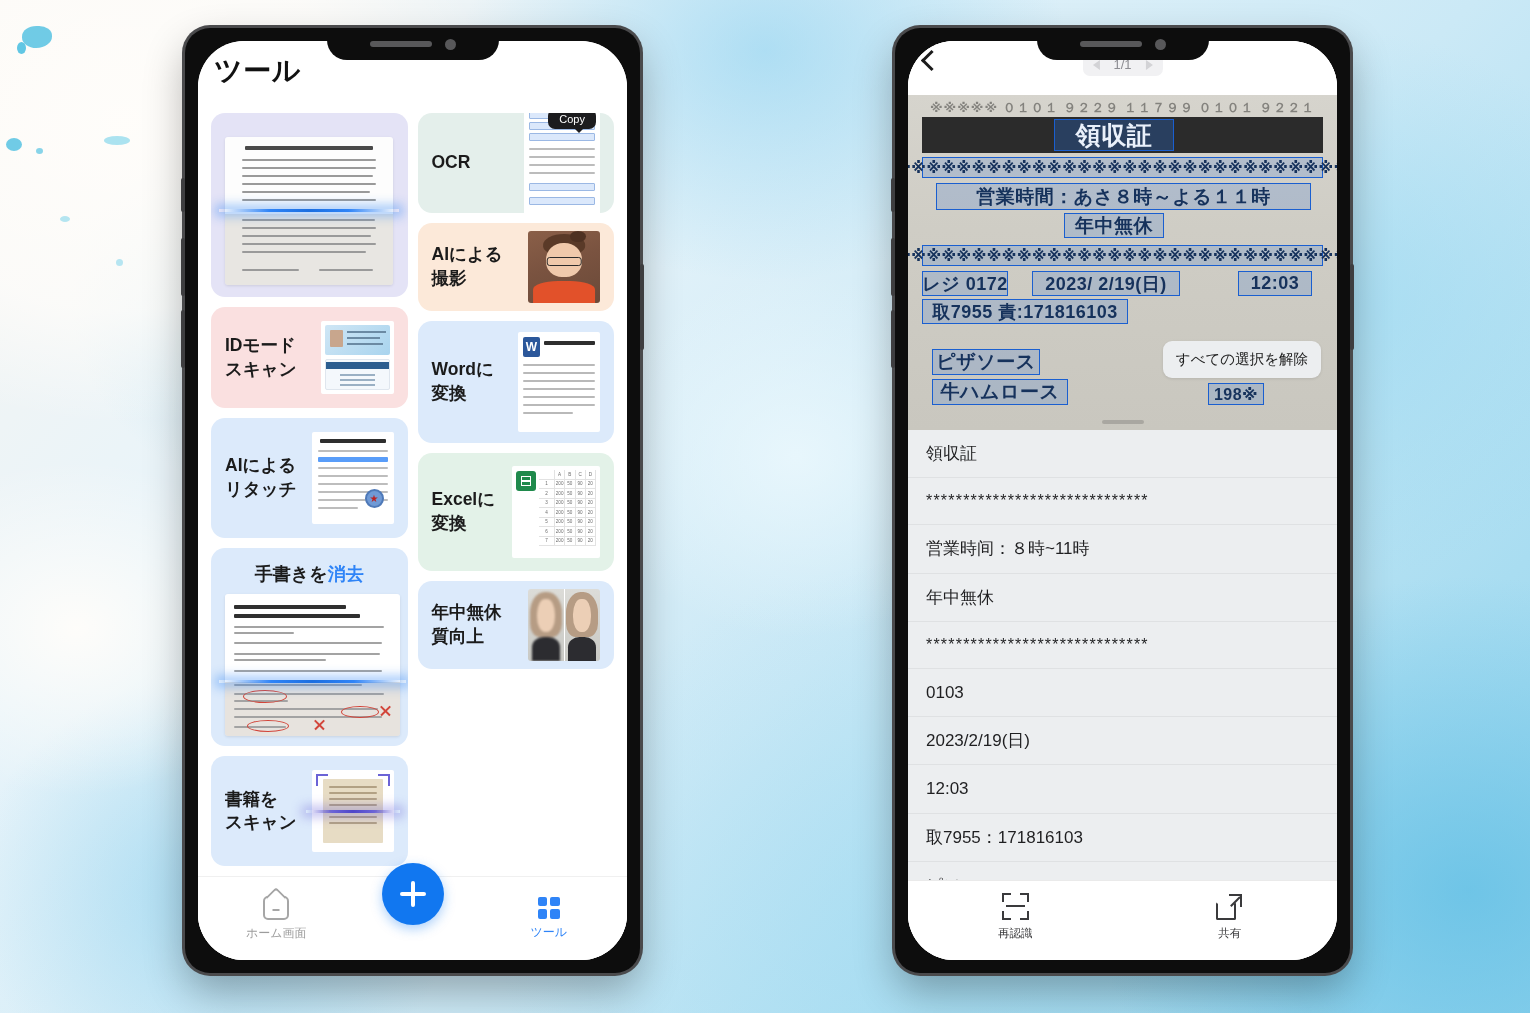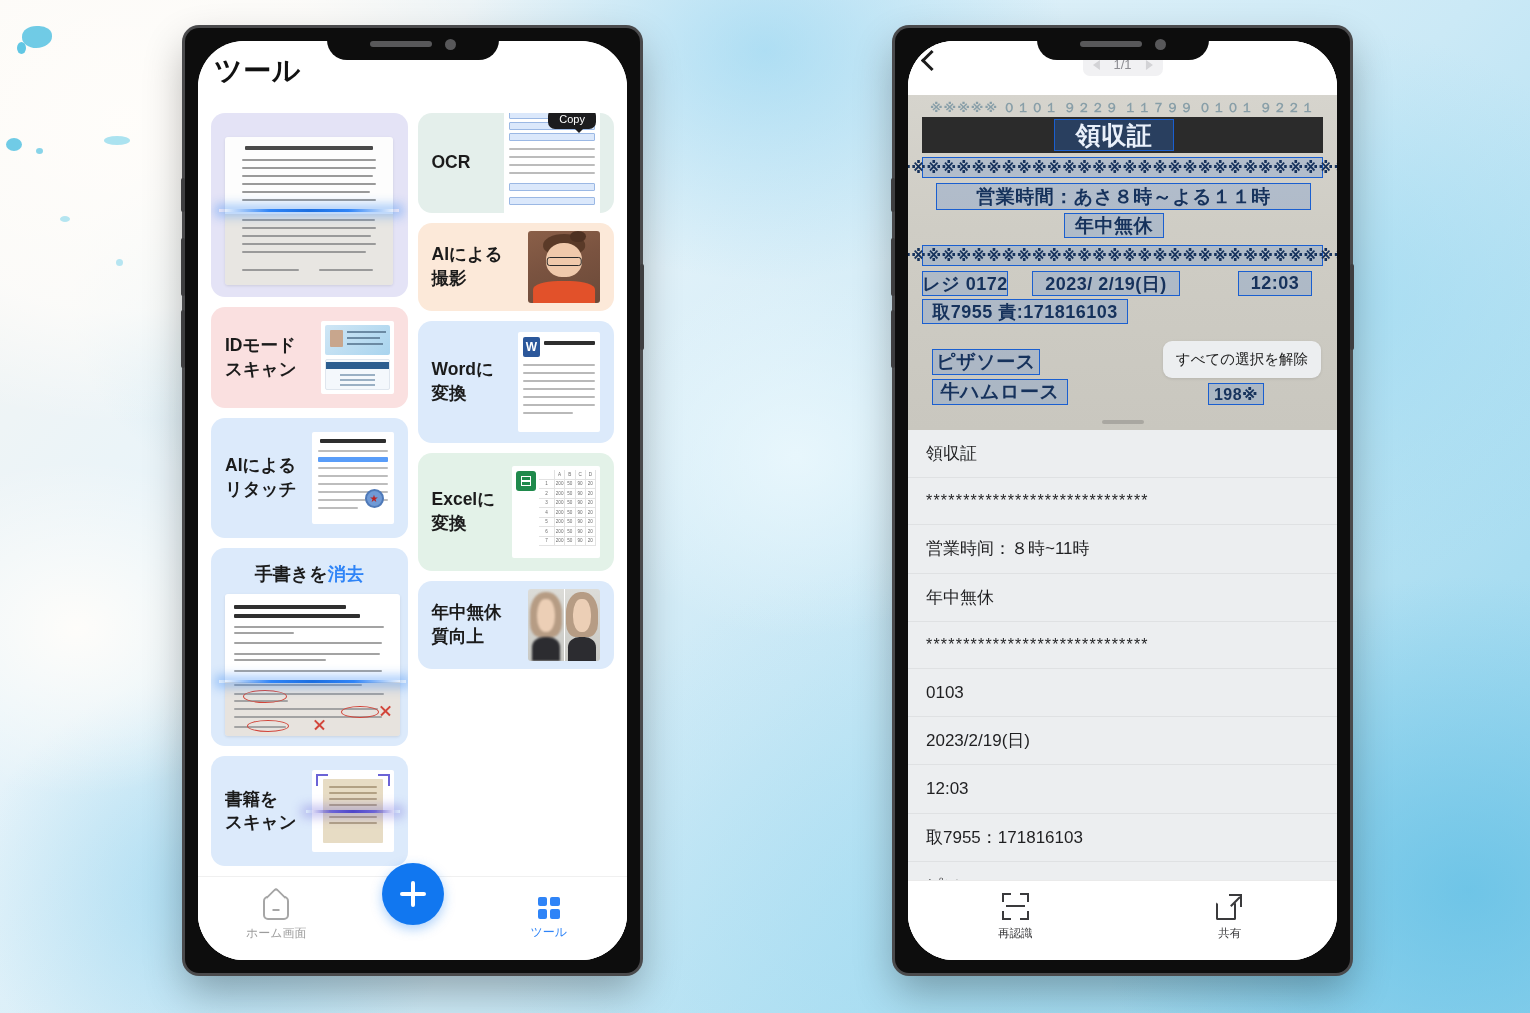--- a/index.html
+++ b/index.html
@@ -41,21 +41,21 @@
   .s4 { left: 36px; top: 148px; width: 7px; height: 6px; background: rgba(57,185,222,.6); }
   .s5 { left: 104px; top: 136px; width: 26px; height: 9px; background: rgba(70,195,228,.45); border-radius:50%; }
   .s6 { left: 60px; top: 216px; width: 10px; height: 6px; background: rgba(70,195,228,.4); }
   .s7 { left: 337px; top: 184px; width: 8px; height: 8px; background: rgba(70,195,228,.45); }
   .s8 { left: 116px; top: 259px; width: 7px; height: 7px; background: rgba(70,195,228,.38); }
 
   
   .phone {
     position: absolute;
     background: #0d0d0d;
-    border-radius: 14px;
+    border-radius: 25px;
     box-shadow: 0 0 0 3px #4a4a4c, 0 18px 40px rgba(0,0,0,.30);
   }
   .screen {
     position: absolute;
     inset: 13px;
     border-radius: 46px;
     overflow: hidden;
     background: #ffffff;
   }
   .notch {
@@ -133,21 +133,21 @@
     height: 3px;
     background: linear-gradient(90deg, rgba(47,132,247,0) 0%, #2f84f7 28%, #1b6ee0 50%, #2f84f7 72%, rgba(47,132,247,0) 100%);
     box-shadow: 0 0 11px 4px rgba(47,132,247,.45);
   }
   .scan-beam.purple {
     background: linear-gradient(90deg, rgba(102,96,214,0) 0%, #6b63d6 28%, #4f46c9 50%, #6b63d6 72%, rgba(102,96,214,0) 100%);
     box-shadow: 0 0 11px 4px rgba(102,96,214,.40);
   }
 
   
-  .ocr-thumb { width: 96px; height: 116px; background: #fff; position: relative; border-radius:2px; }
+  .ocr-thumb { width: 76px; height: 116px; background: #fff; position: relative; border-radius:2px; }
   .ocr-thumb .hl { position:absolute; left:5px; right:5px; height:8px; background:#dbe8fb; border:0.6px solid #9bb8e4; border-radius:1px; }
   .ocr-thumb .pl { position:absolute; left:5px; right:5px; height:2px; background:#bcbcbc; border-radius:1px; }
   .copy-bubble {
     position: absolute; top: 4px; right: 4px;
     background: #1c1c1e; color: #fff;
     font-size: 11px; padding: 4px 11px; border-radius: 7px;
     z-index: 5; font-weight: 500;
   }
   .copy-bubble::after {
     content:""; position:absolute; bottom:-4px; left: 26px;
@@ -304,21 +304,21 @@
     position:absolute;
     border: 1.6px solid #1a5fd0;
     background: rgba(36,108,214,.18);
     color:#16325c;
     display:flex; align-items:center; justify-content:center;
     font-weight:700;
     white-space: nowrap;
     letter-spacing: .5px;
   }
   .sel.onblack { color:#eaf1fb; background: rgba(36,108,214,.30); }
-  .receipt-line-plain { position:absolute; color:#0c4a6e; font-weight:700; letter-spacing:1px; }
+  .receipt-line-plain { position:absolute; color:#000000; font-weight:700; letter-spacing:1px; }
 
   .deselect-btn {
     position:absolute; right: 16px; top: 246px;
     background: #eceef0; color:#1b1b1b;
     font-size: 14.5px;
     padding: 9px 13px;
     border-radius: 9px;
     box-shadow: 0 1px 3px rgba(0,0,0,.10);
     z-index: 20;
   }

